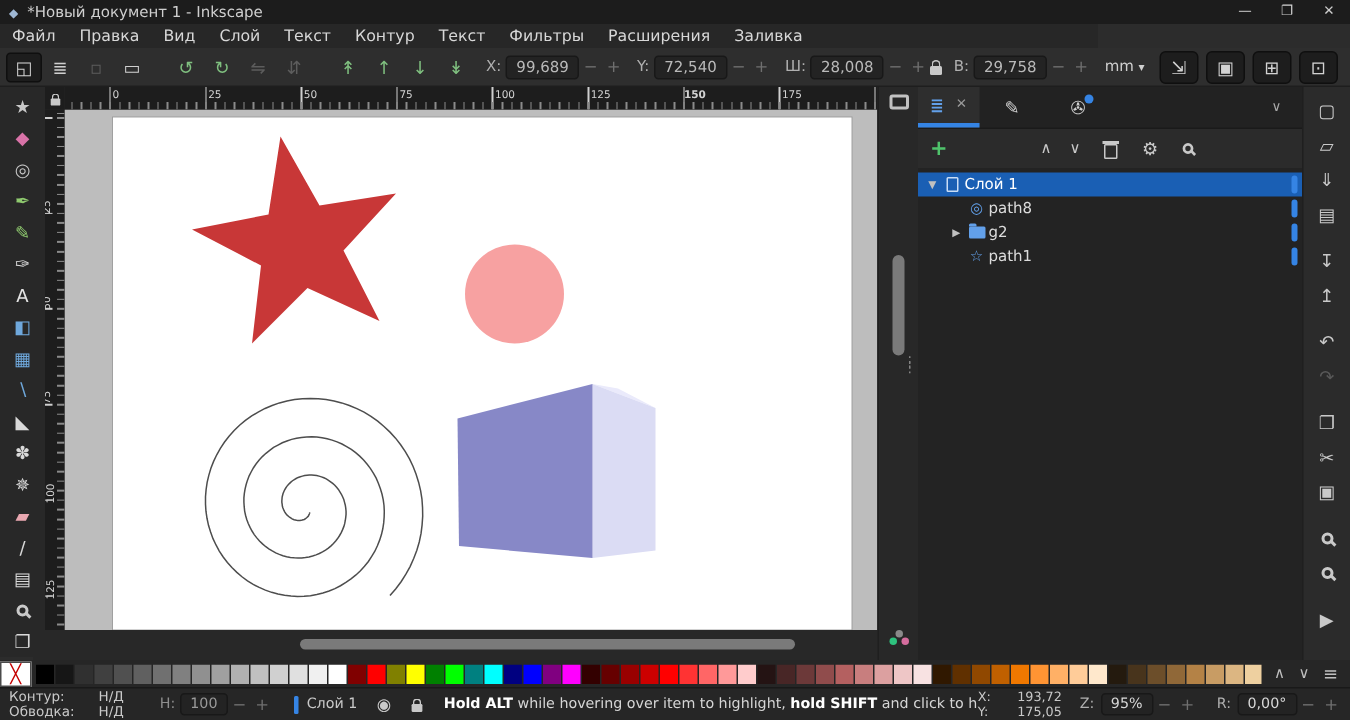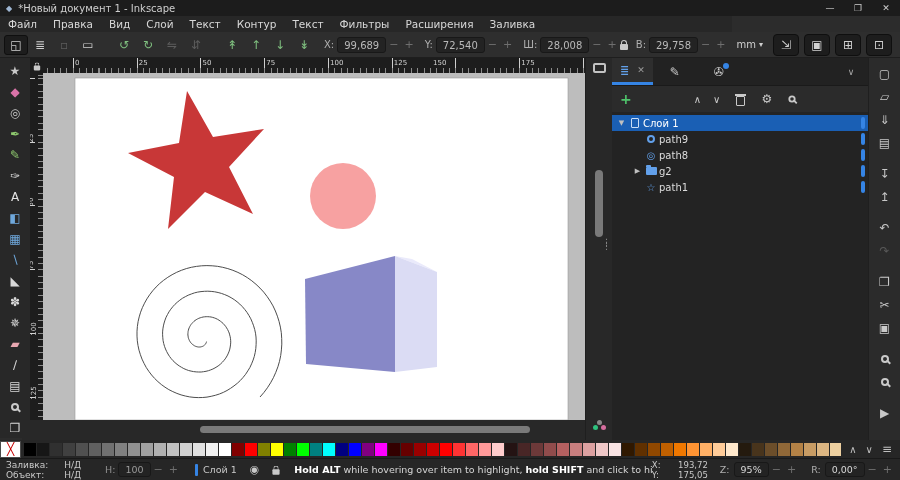--- a/index.html
+++ b/index.html
@@ -277,21 +277,21 @@
   <div id="ruler-corner">
     <span class="padlock" style="transform:scale(.8);"></span>
   </div>
   <div id="hruler">
       <span class="hlab" style="left: 32px;">0</span>
       <span class="hlab" style="left: 95.75px;">25</span>
       <span class="hlab" style="left: 159.5px;">50</span>
       <span class="hlab" style="left: 223.25px;">75</span>
       <span class="hlab" style="left: 287px;">100</span>
       <span class="hlab" style="left: 350.75px;">125</span>
-      <span class="hlab" style="left: 390px;">150</span>
+      <span class="hlab" style="left: 413px; font-weight: bold;">150</span>
       <span class="hlab" style="left: 478.25px;">175</span>
     </div>
   <div id="vruler">
       <span class="vlab" style="top: 60.75px;">25</span>
       <span class="vlab" style="top: 124.5px;">50</span>
       <span class="vlab" style="top: 188.25px;">75</span>
       <span class="vlab" style="top: 252px;">100</span>
       <span class="vlab" style="top: 315.75px;">125</span>
     </div>
 
@@ -347,28 +347,20 @@
       <span class="pt" style="margin-left:16px;font-size:12px;">⚙</span>
       <span class="mag" style="margin-left:16px;transform:scale(.9);"></span>
     </div>
     <div id="layer-tree">
         <div class="trow selected" style="padding-left: 4px;">
           <span class="texp">▼</span>
           <span class="tico">
             <span class="pageic"></span>
           </span>
           <span>Слой 1</span>
-          <span class="rowbar"></span>
-        </div>
-        <div class="trow" style="padding-left: 20px;">
-          <span class="texp"></span>
-          <span class="tico">
-            <span class="ring"></span>
-          </span>
-          <span>path9</span>
           <span class="rowbar"></span>
         </div>
         <div class="trow" style="padding-left: 20px;">
           <span class="texp"></span>
           <span class="tico">
             <span style="color: rgb(98, 160, 234); font-size: 10px;">◎</span>
           </span>
           <span>path8</span>
           <span class="rowbar"></span>
         </div>
@@ -481,23 +473,23 @@
       </div>
     <div id="palette-controls">
       <span>∧</span>
       <span>∨</span>
       <span style="font-size:12px;">≡</span>
     </div>
   </div>
 
   <div id="statusbar">
     <div id="fillstroke">
-      <span>Заливка:</span>
+      <span>Контур:</span>
       <span>Н/Д</span>
-      <span>Объект:</span>
+      <span>Обводка:</span>
       <span>Н/Д</span>
     </div>
     <div id="opacity-block">
       <span class="flabel">Н:</span>
       <span class="sbox">100</span>
       <span class="stepper">−</span>
       <span class="stepper">+</span>
     </div>
     <div id="layer-chip">
       <span id="layer-color-bar"></span>

